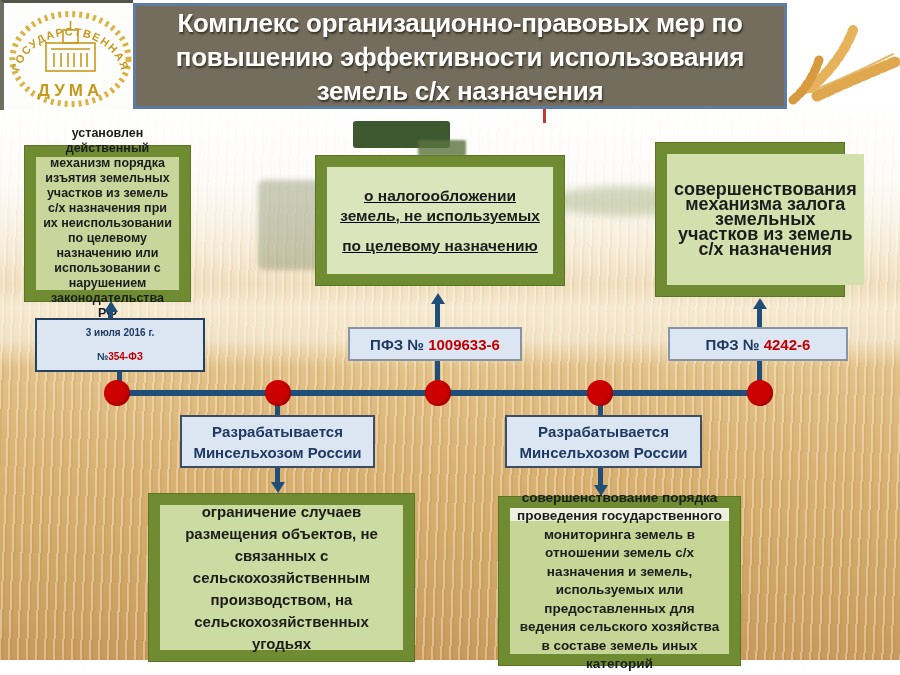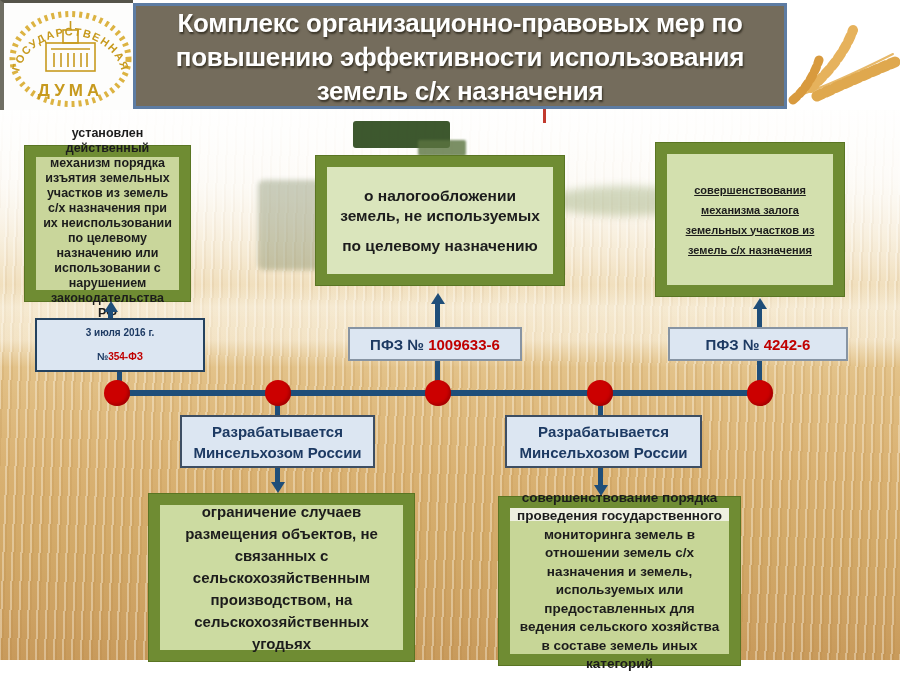--- a/index.html
+++ b/index.html
@@ -65,21 +65,21 @@
     border-left:7px solid transparent; border-right:7px solid transparent; border-bottom:11px solid #1f4e79; }
   .arrow.up .stem { top:9px; bottom:0; }
   .arrow.down .head { position:absolute; bottom:0; left:0; width:0; height:0;
     border-left:7px solid transparent; border-right:7px solid transparent; border-top:11px solid #1f4e79; }
   .arrow.down .stem { bottom:9px; top:0; }
 
   
   .t-g1 { font-size:12.5px; line-height:15px; }
   .t-g2 { font-size:15.5px; line-height:20px; }
   .t-g2 .p2 { margin-top:10px; }
-  .t-g3 { font-size:11px; line-height:20px;text-decoration:underline; }
+  .t-g3 { font-size:18px; line-height:15px; }
   .t-g4 { font-size:15px; line-height:22px; }
   .t-g5 { font-size:13.5px; line-height:18.5px; }
   .l1-line { font-size:10px; line-height:24px; }
   .l-single { font-size:15px; }
   .dev { font-size:15px; line-height:21px; }
 </style>
 </head>
 <body>
 
 <div class="slide">
@@ -133,21 +133,21 @@
         <path d="M24 88 C 42 72 58 52 66 30" stroke="#e6b25c" stroke-width="10" stroke-dasharray="6 4"></path>
         <path d="M6 100 C 16 92 26 78 32 60" stroke="#d89a3e" stroke-width="9" stroke-dasharray="5 4"></path>
       </g>
     </svg>
   </div>
 
   <div class="gbox" style="left:24px; top:145px; width:167px; height:157px;">
     <div class="inner in-a t-g1">установлен действенный механизм порядка изъятия земельных участков из земель с/х назначения при их неиспользовании по целевому назначению или использовании с нарушением законодательства РФ</div>
   </div>
 
-  <div class="gbox" style="left:315px; top:155px; width:250px; height:131px;">
+  <div class="gbox" style="left:315px; top:155px; width:250px; height:131px;text-decoration:underline;">
     <div class="inner in-b t-g2">
       <div class="p1">о налогообложении земель, не используемых</div>
       <div class="p2">по целевому назначению</div>
     </div>
   </div>
 
   <div class="gbox" style="left:655px; top:142px; width:190px; height:155px;">
     <div class="inner in-c t-g3">совершенствования механизма залога земельных участков из земель с/х назначения</div>
   </div>
 

